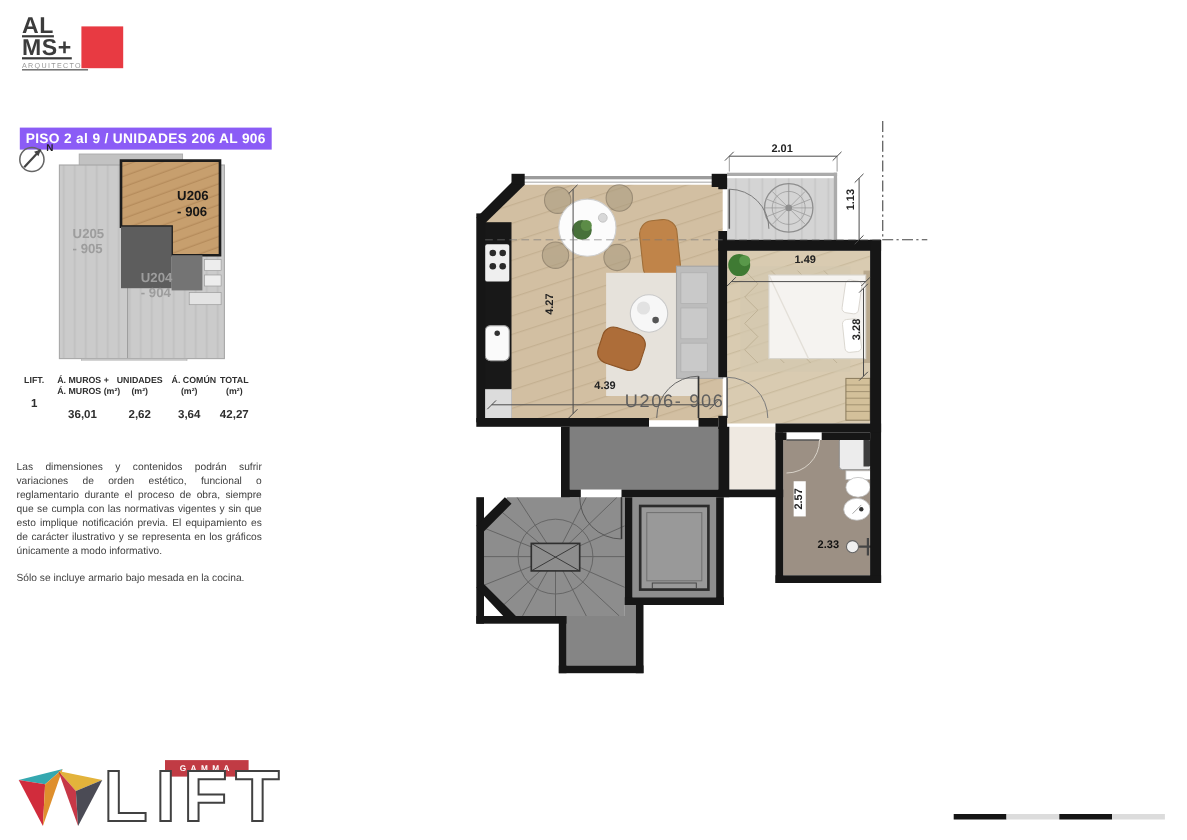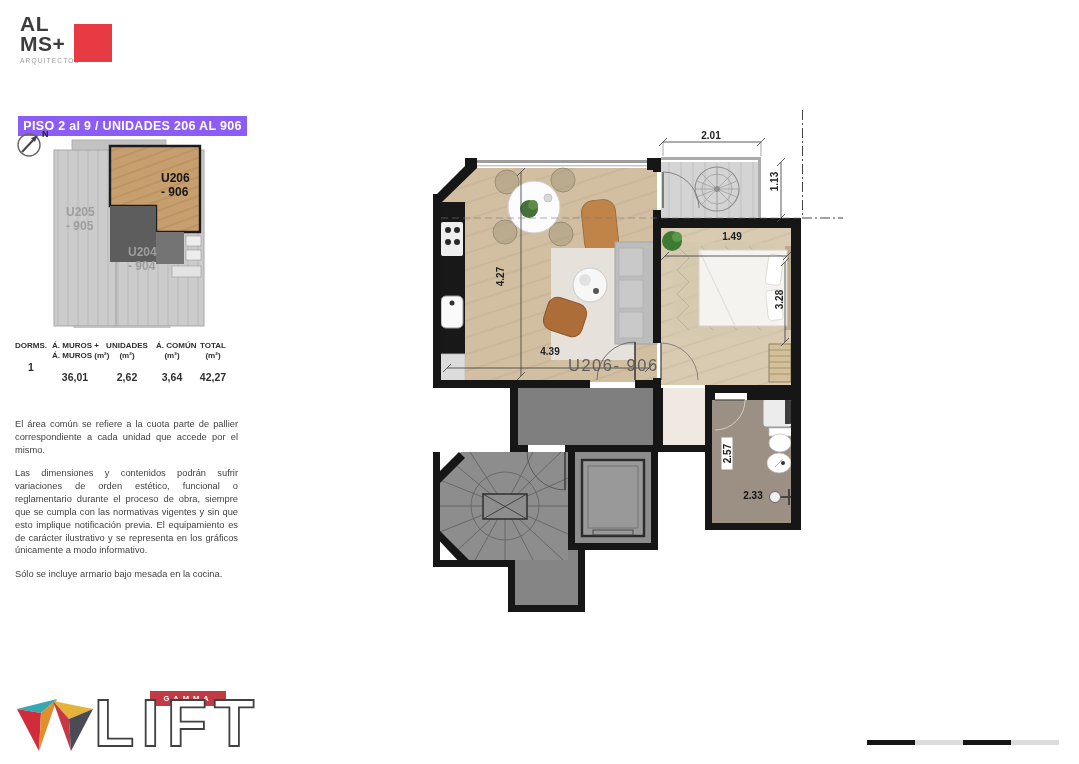--- a/index.html
+++ b/index.html
@@ -1,20 +1,20 @@
 <!DOCTYPE html>
 <html><head>
 <meta charset="utf-8">
 <style>
   html,body{margin:0;padding:0;background:#ffffff;}
   body{font-family:"Liberation Sans", sans-serif;color:#3a3a3a;}
   .page{position:relative;width:1079px;height:764px;background:#fff;overflow:hidden;}
 
   
-  .logo-block{position:absolute;left:20px;top:14px;}
+  .logo-block{position:absolute;left:20px;top:14px;text-decoration:underline;}
   .logo-line{font-size:21px;font-weight:bold;color:#3c3c3c;line-height:20px;letter-spacing:.5px;}
   .logo-sub{font-size:6.5px;color:#9a9a9a;letter-spacing:1.2px;margin-top:3px;}
   .logo-square{position:absolute;left:74px;top:24px;width:38px;height:38px;}
   .banner{position:absolute;left:18px;top:88px;width:229px;height:20px;
           display:flex;align-items:center;justify-content:center;
           color:#fff;font-size:12.5px;font-weight:bold;letter-spacing:.3px;}
 
   
   .keyplan{position:absolute;left:14px;top:126px;width:210px;height:202px;}
 
@@ -102,21 +102,21 @@
         <text x="107" y="42" font-size="12" font-weight="bold" fill="#161616">U206</text>
         <text x="107" y="56" font-size="12" font-weight="bold" fill="#161616">- 906</text>
         <text x="74" y="116" font-size="12" font-weight="bold" fill="#9d9d9d">U204</text>
         <text x="74" y="130" font-size="12" font-weight="bold" fill="#9d9d9d">- 904</text>
       </g>
     </svg>
   </div>
 
   <div class="areas-table">
     <div class="col w1">
-      <div class="h">DORMS.</div>
+      <div class="h">LIFT.</div>
       <div class="h"></div>
       <div class="v">1</div>
     </div>
     <div class="col w2">
       <div class="h">Á. MUROS +</div>
       <div class="h">Á. MUROS (m²)</div>
       <div class="v">36,01</div>
     </div>
     <div class="col w3">
       <div class="h">UNIDADES</div>
@@ -129,21 +129,20 @@
       <div class="v">3,64</div>
     </div>
     <div class="col w5">
       <div class="h">TOTAL</div>
       <div class="h">(m²)</div>
       <div class="v">42,27</div>
     </div>
   </div>
 
   <div class="notes">
-    <p>El área común se refiere a la cuota parte de pallier correspondiente a cada unidad que accede por el mismo.</p>
     <p>Las dimensiones y contenidos podrán sufrir variaciones de orden estético, funcional o reglamentario durante el proceso de obra, siempre que se cumpla con las normativas vigentes y sin que esto implique notificación previa. El equipamiento es de carácter ilustrativo y se representa en los gráficos únicamente a modo informativo.</p>
     <div>
       <div class="nl">Sólo se incluye armario bajo mesada en la cocina.</div>
     </div>
   </div>
 
   <div class="plan">
     <svg width="420" height="510" viewBox="0 0 420 510">
       <defs>
         <pattern id="woodA" patternUnits="userSpaceOnUse" width="16" height="16" patternTransform="rotate(72)">

